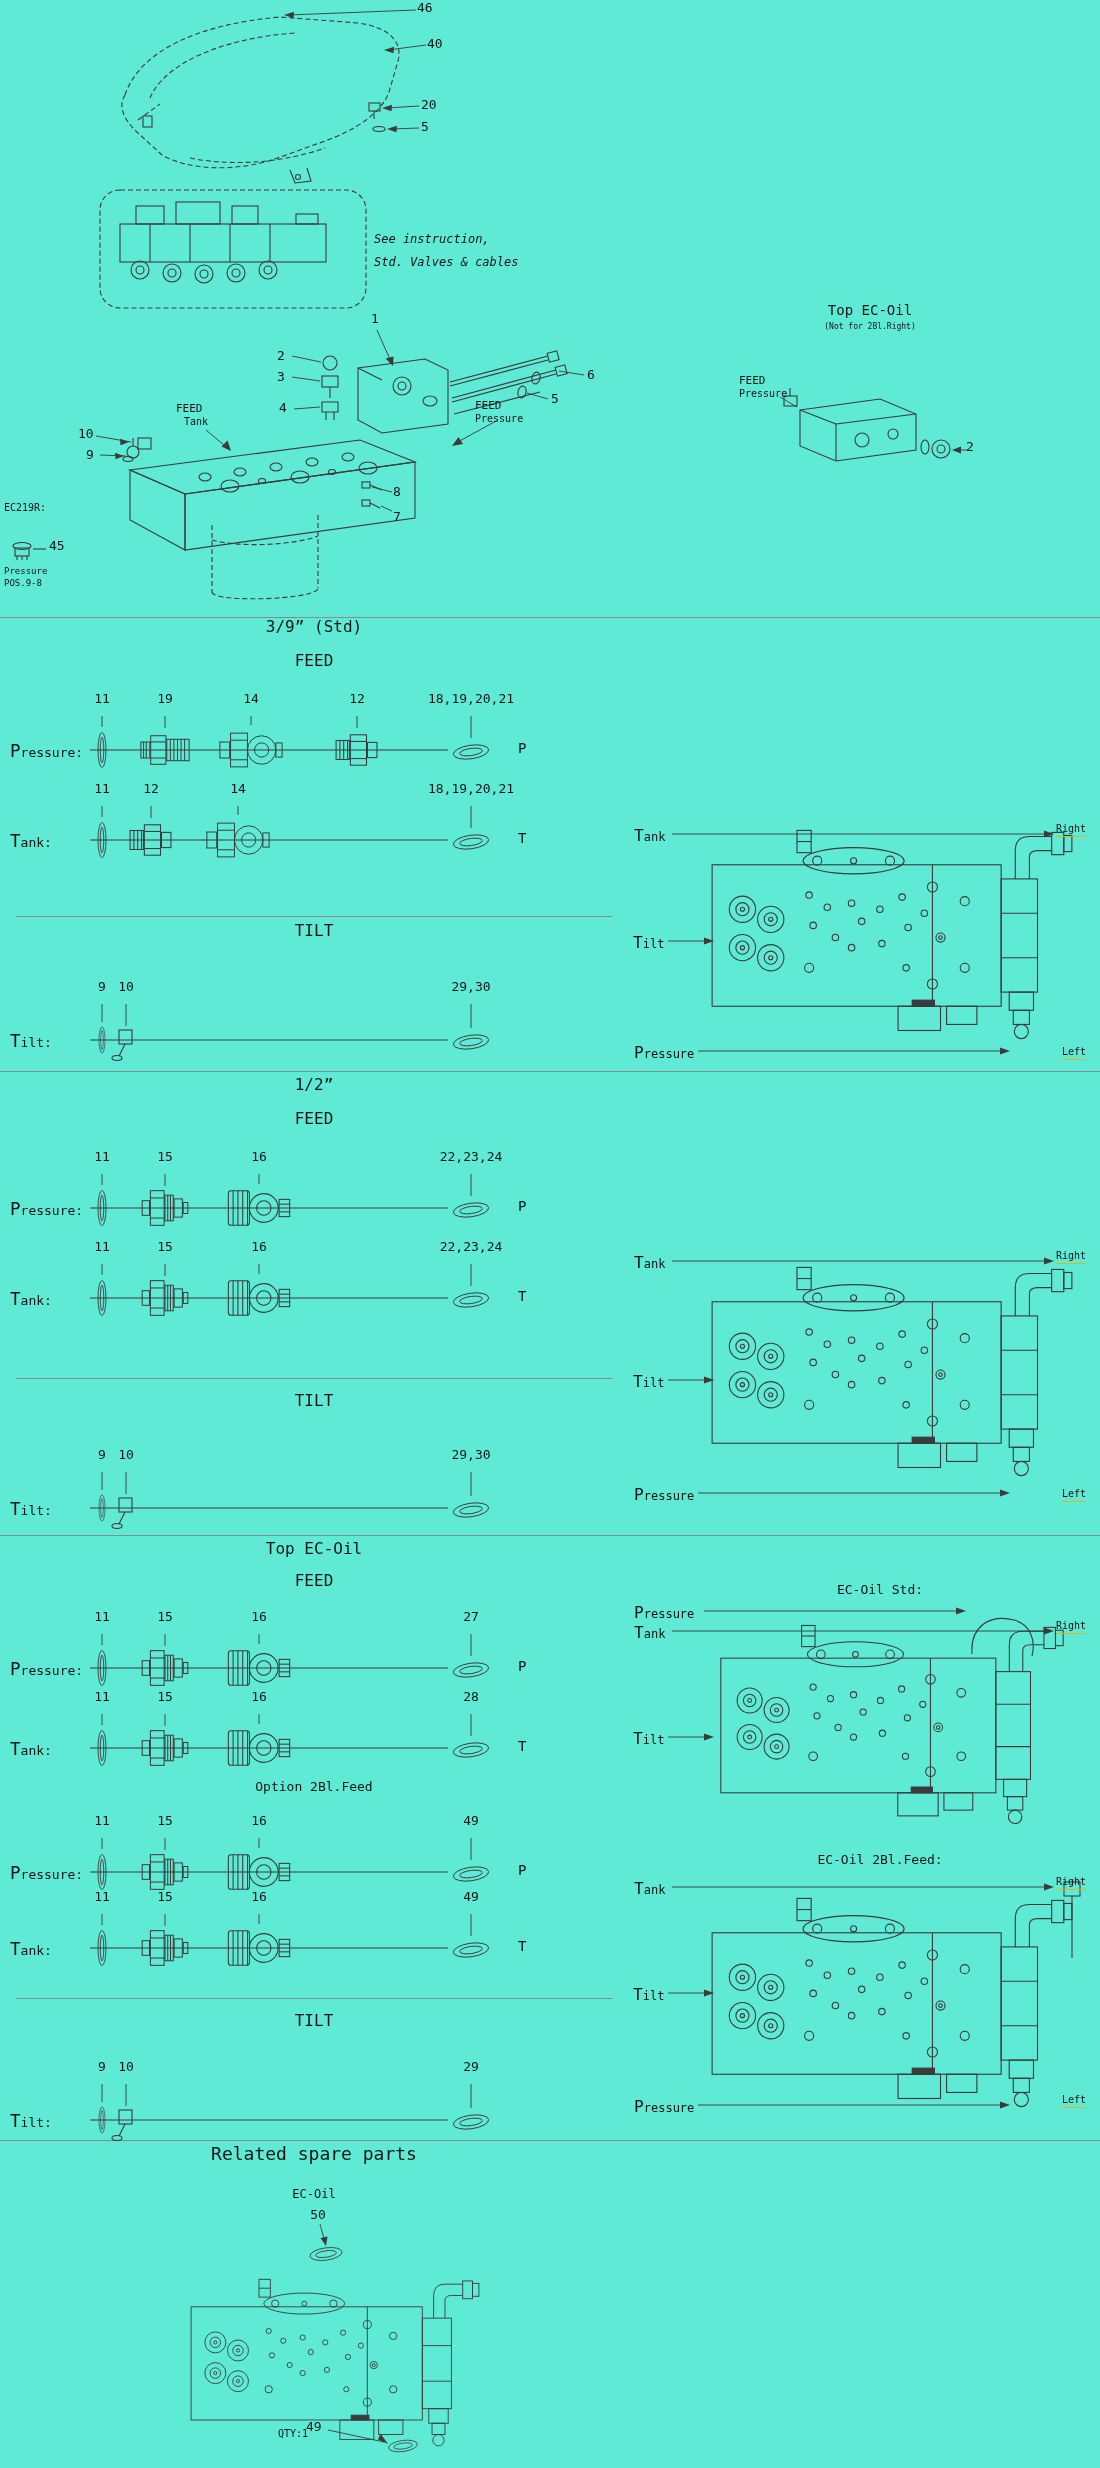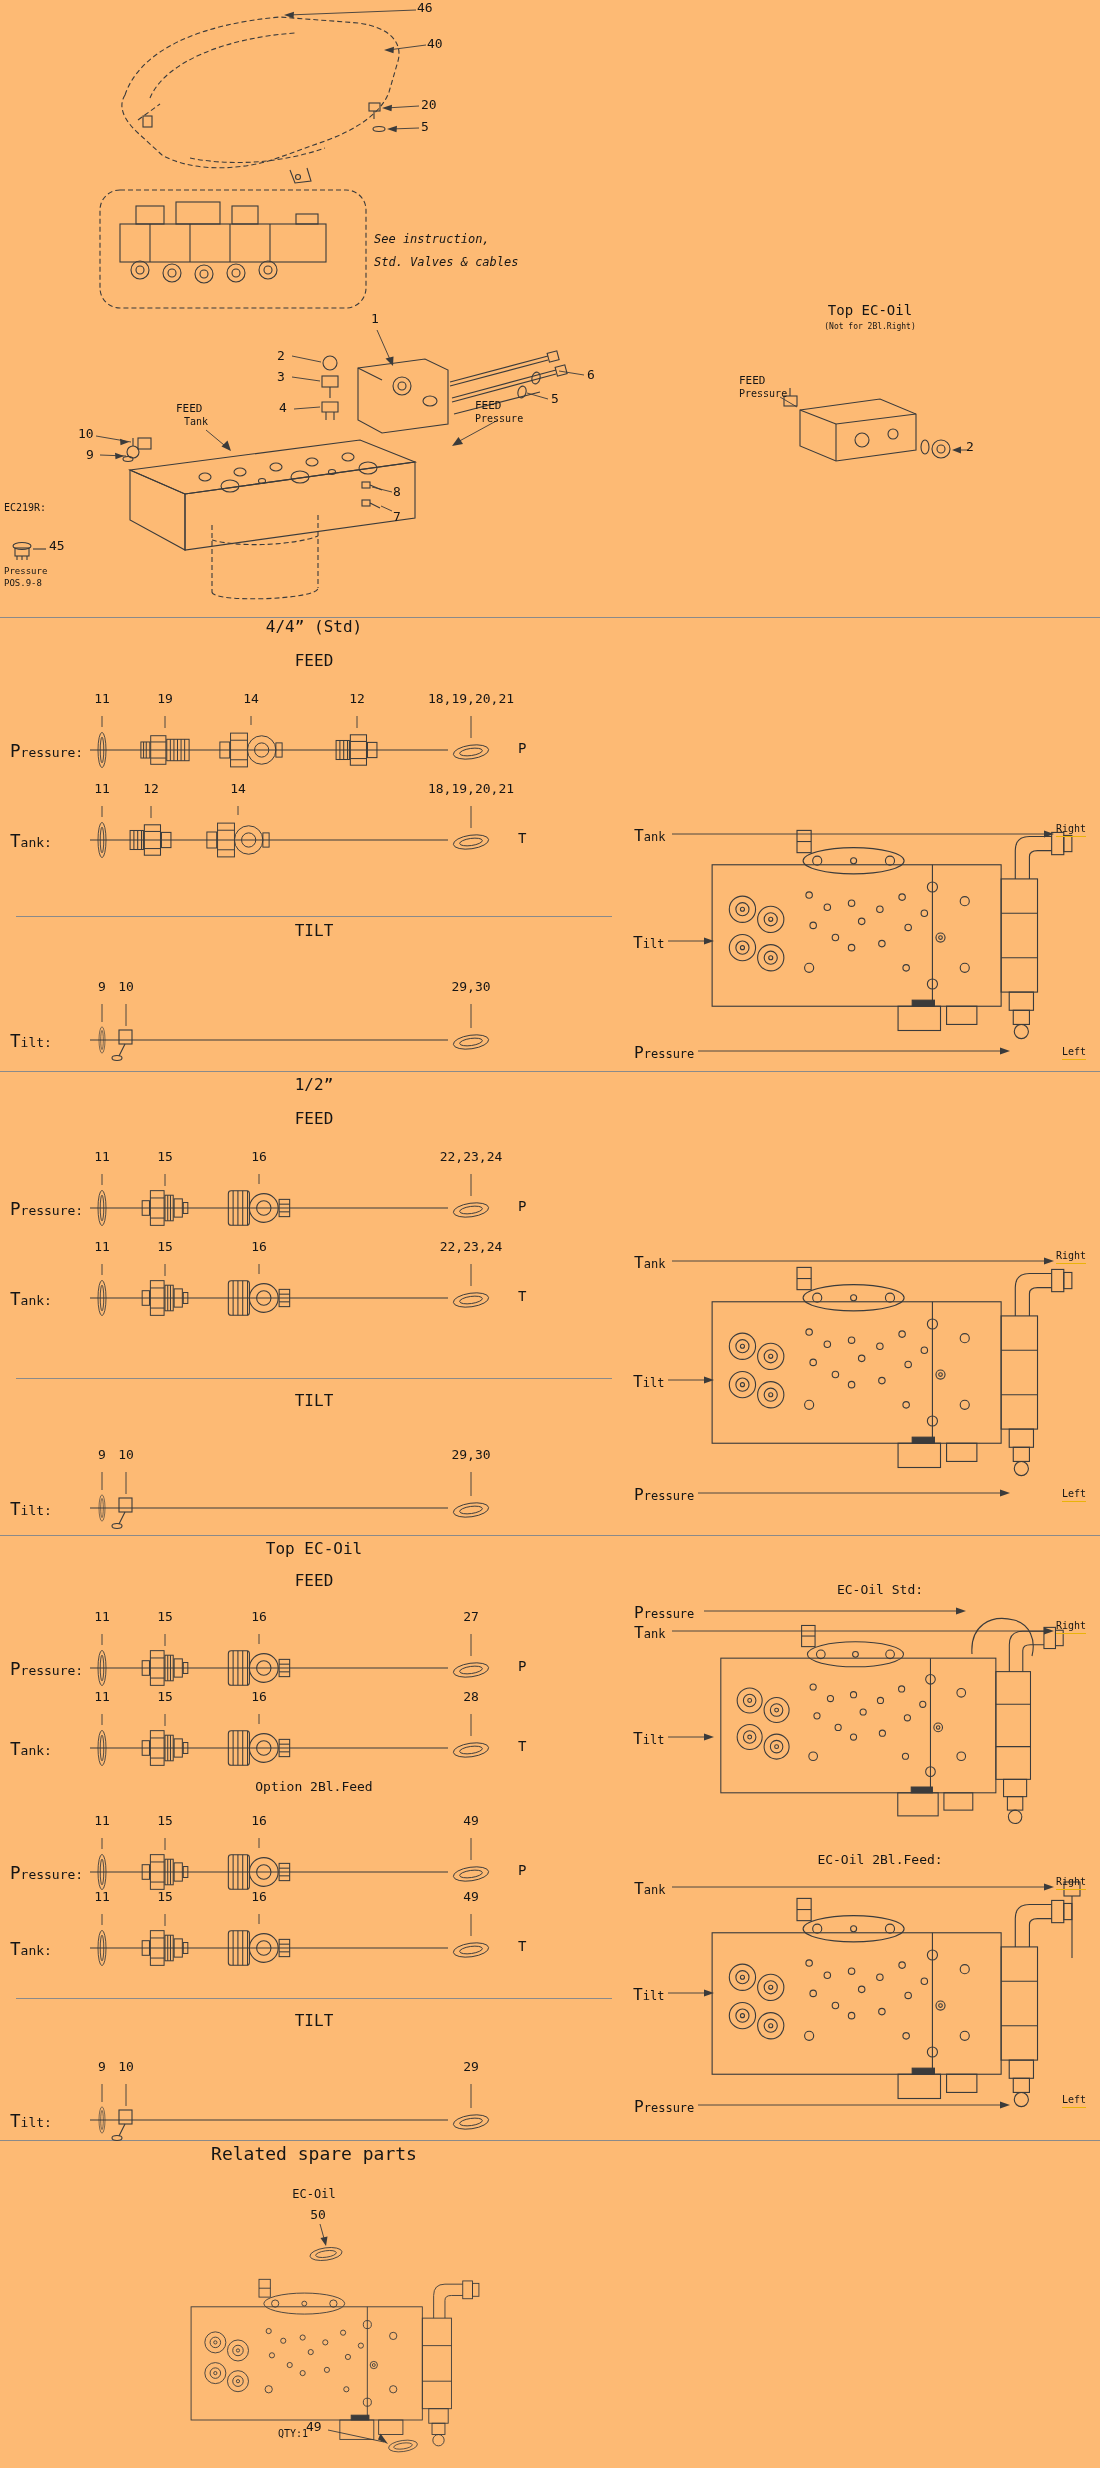--- a/index.html
+++ b/index.html
@@ -1,17 +1,17 @@
 <!DOCTYPE html>
 <html><head>
 <meta charset="utf-8">
 <style>
   *{margin:0;padding:0;box-sizing:border-box}
   html,body{background:#fff}
-  #page{position:relative;width:1100px;height:2468px;background:#fdba74;
+  #page{position:relative;width:1100px;height:2468px;background:#5eead4;
         font-family:"DejaVu Sans Mono","Liberation Mono",monospace;color:#151515;overflow:hidden}
   .lbl{position:absolute;white-space:nowrap;line-height:1.15}
   .ctr{transform:translateX(-50%)}
   .it{font-style:italic}
   .s8{font-size:8px}.s9{font-size:9px}.s10{font-size:10px}.s11{font-size:11px}
   .s12{font-size:12px}.s13{font-size:13px}.s14{font-size:14px}.s16{font-size:16px}.s19{font-size:18px}
   .cap::first-letter{font-size:1.35em}
   .ul{border-bottom:1px solid #eab308;padding-bottom:1px}
   .hr{position:absolute;border-top:1px solid #8a8a8a;height:0}
   svg.abs{position:absolute;overflow:visible}
@@ -557,21 +557,21 @@
 <span class="lbl s10" style="left:4px;top:502px">EC219R:</span>
 <span class="lbl s13" style="left:49px;top:539px">45</span>
 <span class="lbl s9" style="left:4px;top:566px">Pressure</span>
 <span class="lbl s9" style="left:4px;top:578px">POS.9-8</span>
 <span class="lbl s14 ctr" style="left:870px;top:302px">Top EC-Oil</span>
 <span class="lbl s8 ctr" style="left:870px;top:322px">(Not for 2Bl.Right)</span>
 <span class="lbl s11" style="left:739px;top:375px">FEED</span>
 <span class="lbl s10" style="left:739px;top:388px">Pressure</span>
 <span class="lbl s13" style="left:966px;top:440px">2</span>
 
-<span class="lbl s16 ctr" style="left:314px;top:618px">4/4” (Std)</span>
+<span class="lbl s16 ctr" style="left:314px;top:618px">3/9” (Std)</span>
 <span class="lbl s16 ctr" style="left:314px;top:652px">FEED</span>
 <span class="lbl s13 ctr" style="left:102px;top:692px">11</span>
 <span class="lbl s13 ctr" style="left:165px;top:692px">19</span>
 <span class="lbl s13 ctr" style="left:251px;top:692px">14</span>
 <span class="lbl s13 ctr" style="left:357px;top:692px">12</span>
 <span class="lbl s13 ctr" style="left:471px;top:692px">18,19,20,21</span>
 <span class="lbl s13 cap" style="left:10px;top:741px">Pressure:</span>
 <span class="lbl s14" style="left:518px;top:740px">P</span>
 <span class="lbl s13 ctr" style="left:102px;top:782px">11</span>
 <span class="lbl s13 ctr" style="left:151px;top:782px">12</span>

